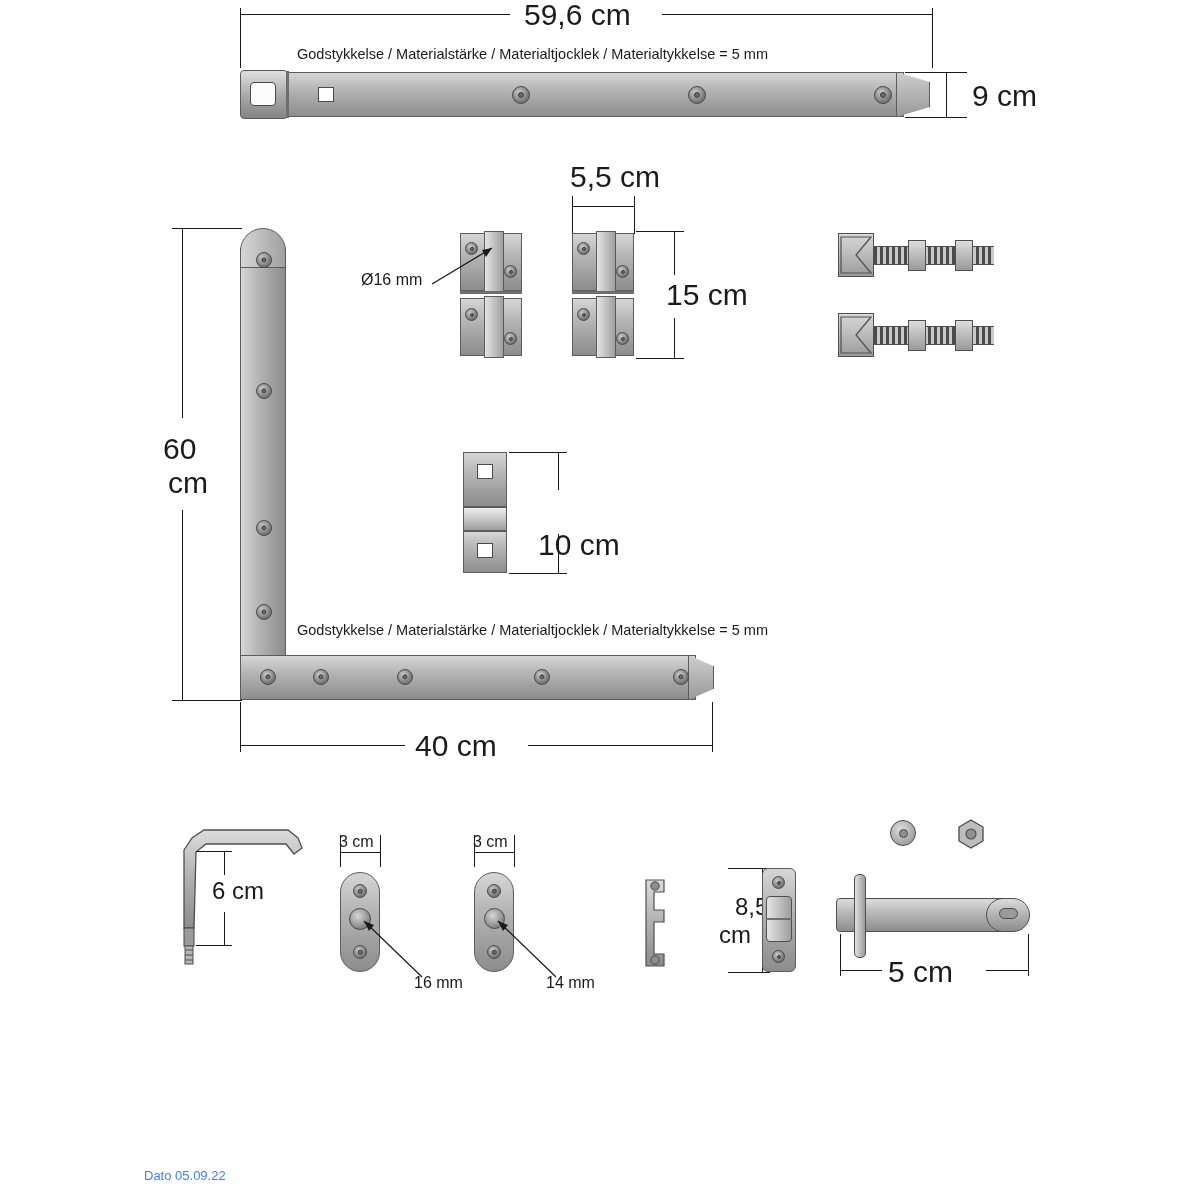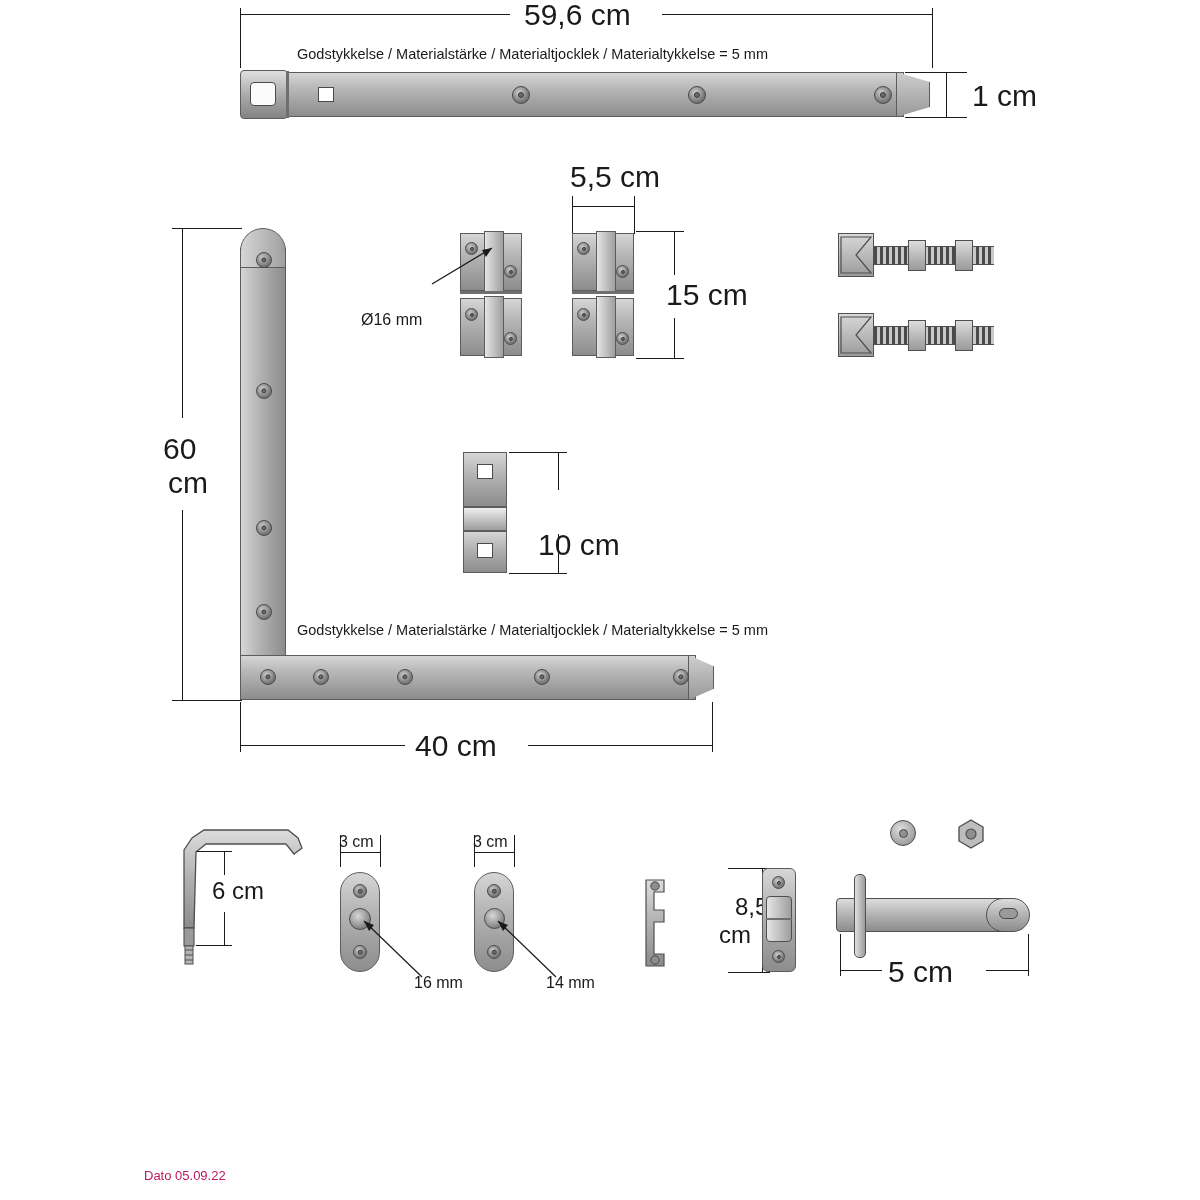--- a/index.html
+++ b/index.html
@@ -105,21 +105,21 @@
     border: 1.4px solid #4a4a4a;
     box-sizing: border-box;
   }
   .darkseam {
     position: absolute;
     background: #6f6f6f;
   }
   .footer {
     position: absolute;
     font-size: 13px;
-    color: #be185d;
+    color: #3b82f6;
   }
 </style>
 </head>
 <body>
 
 <div id="sheet">
 
   <div class="ext-v" style="left:240px; top:8px; height:60px;"></div>
   <div class="ext-v" style="left:932px; top:8px; height:60px;"></div>
   <div class="dimline-h" style="left:240px; top:14px; width:270px;"></div>
@@ -146,21 +146,21 @@
 
   <div class="hole" style="left:512px; top:86px; width:18px; height:18px;"></div>
   <div class="hole" style="left:688px; top:86px; width:18px; height:18px;"></div>
   <div class="hole" style="left:874px; top:86px; width:18px; height:18px;"></div>
 
   <div class="ext-h" style="left:905px; top:72px; width:62px;"></div>
   <div class="ext-h" style="left:905px; top:117px; width:62px;"></div>
   <div class="dimline-v" style="left:946px; top:72px; height:45px;"></div>
   <div class="tick" style="left:941px; top:72px;"></div>
   <div class="tick" style="left:941px; top:117px;"></div>
-  <div class="dimtext big" style="left:972px; top:79px;">1 cm</div>
+  <div class="dimtext big" style="left:972px; top:79px;">9 cm</div>
 
   <div class="ext-v" style="left:572px; top:196px; height:38px;"></div>
   <div class="ext-v" style="left:634px; top:196px; height:38px;"></div>
   <div class="dimline-h" style="left:572px; top:206px; width:62px;"></div>
   <div class="tickv" style="left:572px; top:201px;"></div>
   <div class="tickv" style="left:634px; top:201px;"></div>
   <div class="dimtext big" style="left:570px; top:160px;">5,5 cm</div>
 
   <div class="metal" style="left:460px; top:233px; width:62px; height:58px;"></div>
   <div class="metal" style="left:484px; top:231px; width:20px; height:62px;
@@ -169,21 +169,21 @@
   <div class="hole" style="left:504px; top:265px; width:13px; height:13px;"></div>
 
   <div class="darkseam" style="left:460px; top:291px; width:62px; height:3px;"></div>
 
   <div class="metal" style="left:460px; top:298px; width:62px; height:58px;"></div>
   <div class="metal" style="left:484px; top:296px; width:20px; height:62px;
               background:linear-gradient(90deg,#e4e4e4,#9f9f9f);"></div>
   <div class="hole" style="left:465px; top:308px; width:13px; height:13px;"></div>
   <div class="hole" style="left:504px; top:332px; width:13px; height:13px;"></div>
 
-  <div class="dimtext small" style="left:361px; top:271px;margin-top:40px;">Ø16 mm</div>
+  <div class="dimtext small" style="left:361px; top:271px;">Ø16 mm</div>
   <svg class="abs" style="left:430px; top:240px; width:70px; height:50px;">
     <line x1="2" y1="44" x2="62" y2="8" stroke="#1a1a1a" stroke-width="1.3"></line>
     <polygon points="62,8 52,10 56,17" fill="#1a1a1a"></polygon>
   </svg>
 
   <div class="metal" style="left:572px; top:233px; width:62px; height:58px;"></div>
   <div class="metal" style="left:596px; top:231px; width:20px; height:62px;
               background:linear-gradient(90deg,#e4e4e4,#9f9f9f);"></div>
   <div class="hole" style="left:577px; top:242px; width:13px; height:13px;"></div>
   <div class="hole" style="left:616px; top:265px; width:13px; height:13px;"></div>

